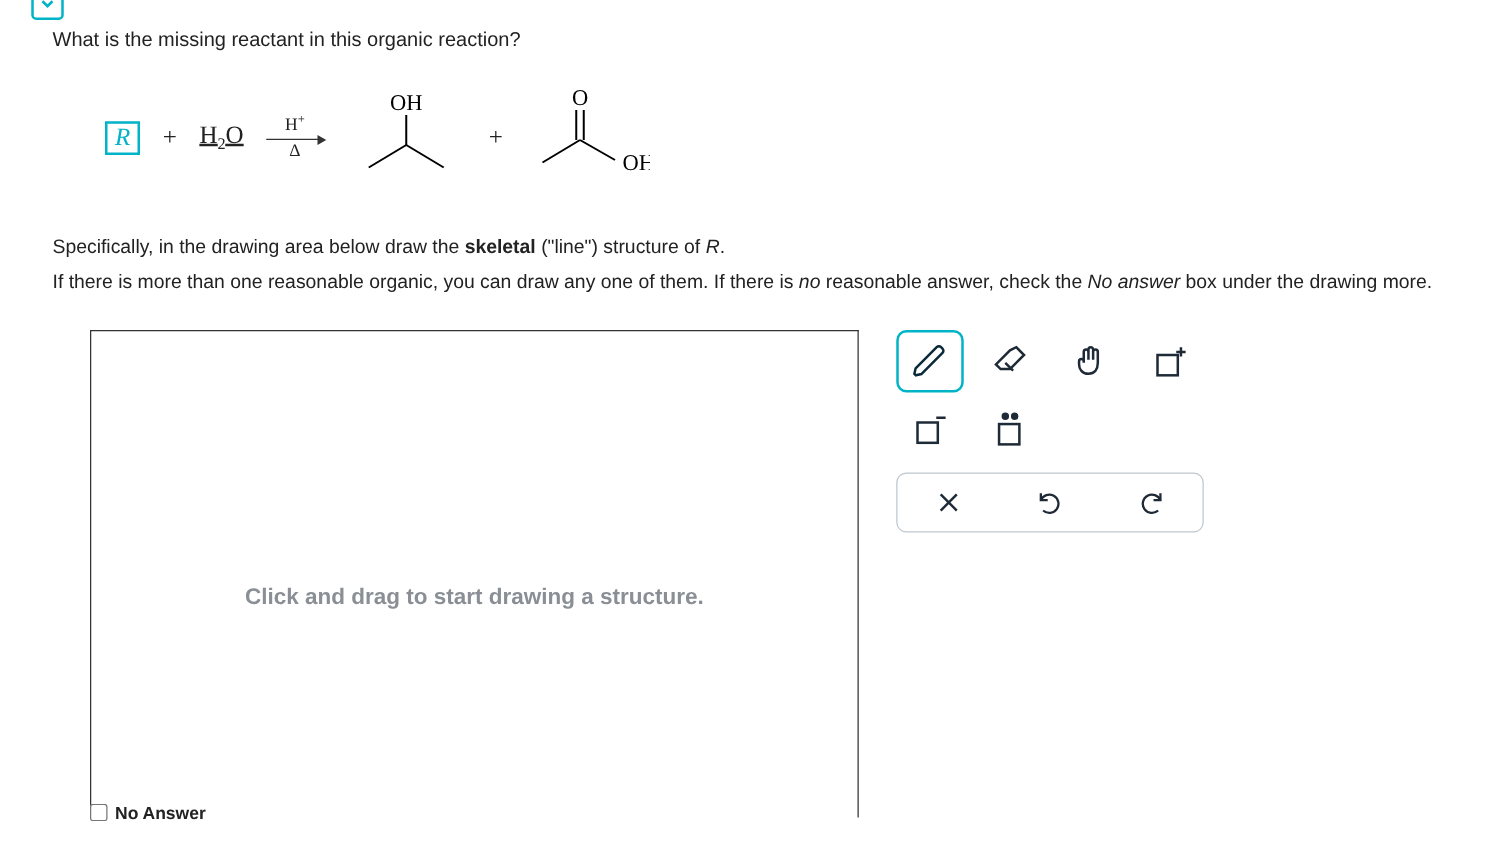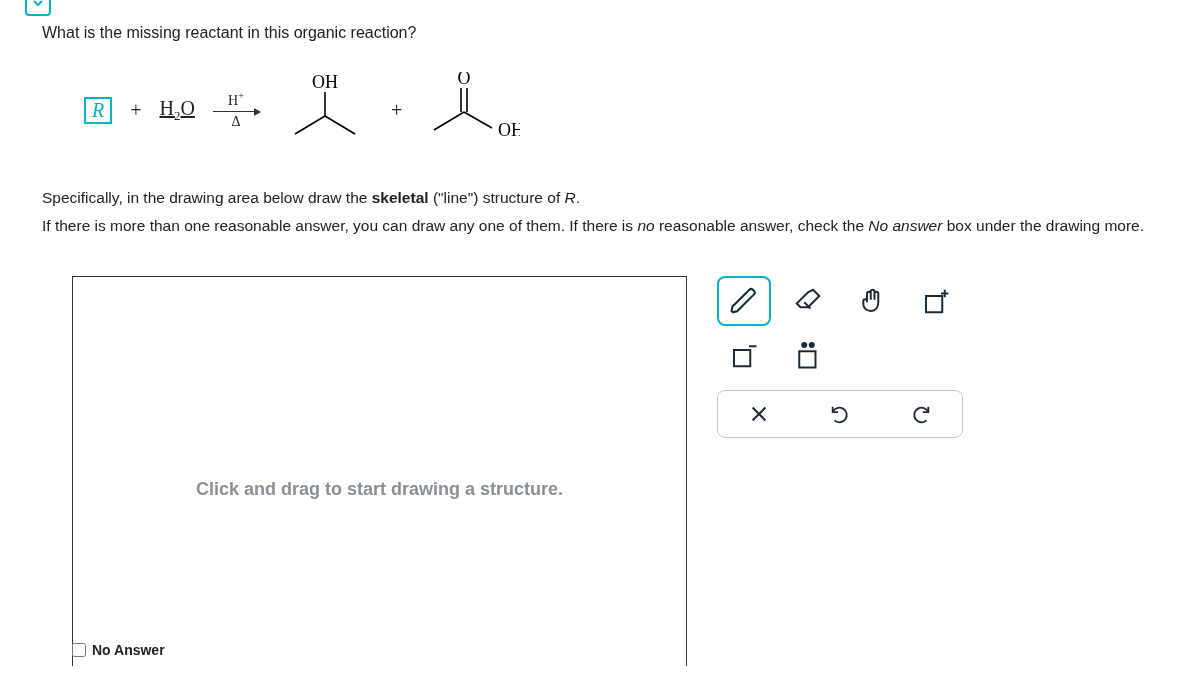--- a/index.html
+++ b/index.html
@@ -66,21 +66,21 @@
   .arrow-line {
     width: 46px; height: 1px; background:#333; position:relative;
     margin: 2px 0;
   }
   .arrow-line::after {
     content:""; position:absolute; right:-2px; top:-3px;
     border-left:7px solid #333; border-top:4px solid transparent; border-bottom:4px solid transparent;
   }
   .arrow-bot { font-size:14px; }
   .mol { display:inline-block; }
-  .instr { font-size:15.5px; line-height:1.8; margin-bottom:36px;}
+  .instr { font-size:15.5px; line-height:1.8; margin-bottom:24px;}
   .instr .ital { font-style: italic; }
   .draw-wrap {
     display:flex; align-items:flex-start; gap:30px;
     margin-left:30px;
   }
   .canvas {
     width: 615px; height: 390px;
     border: 1px solid #333;
     border-bottom: none;
     display:flex; align-items:center; justify-content:center;
@@ -163,21 +163,21 @@
       <line x1="44" y1="40" x2="72" y2="56" stroke="#000" stroke-width="1.6"></line>
       <text x="78" y="64" font-family="Times New Roman" font-size="18">OH</text>
     </svg>
   </div>
 
   <div class="instr">
     <div>
       <span>Specifically, in the drawing area below draw the </span><b>skeletal</b><span> ("line") structure of </span><span class="ital">R</span><span>.</span>
     </div>
     <div>
-      <span>If there is more than one reasonable answer, you can draw any one of them. If there is </span><span class="ital">no</span><span> reasonable answer, check the </span><span class="ital">No answer</span><span> box under the drawing more.</span>
+      <span>If there is more than one reasonable organic, you can draw any one of them. If there is </span><span class="ital">no</span><span> reasonable answer, check the </span><span class="ital">No answer</span><span> box under the drawing more.</span>
     </div>
   </div>
 
   <div class="draw-wrap">
     <div class="canvas">
       <div class="canvas-hint">Click and drag to start drawing a structure.</div>
     </div>
 
     <div class="tools">
       <div class="tool active">

